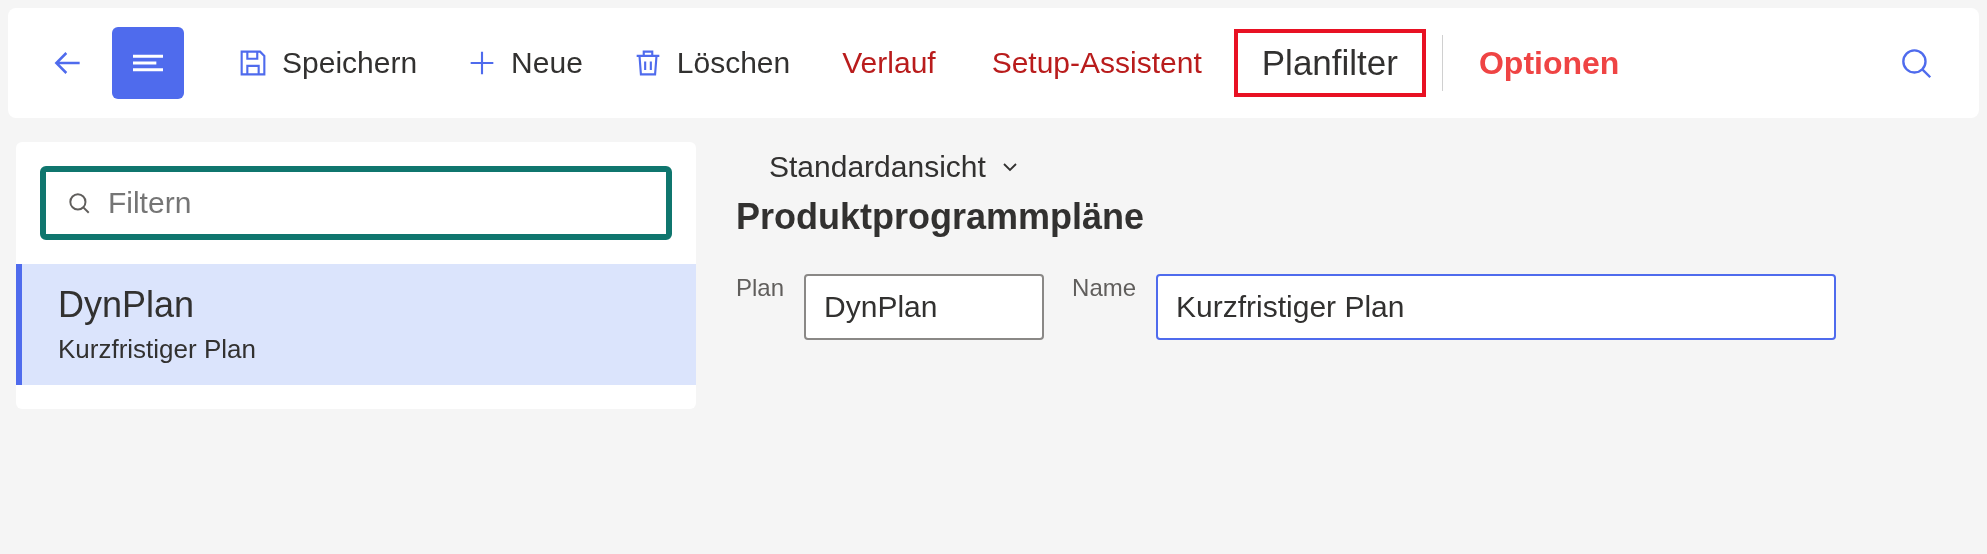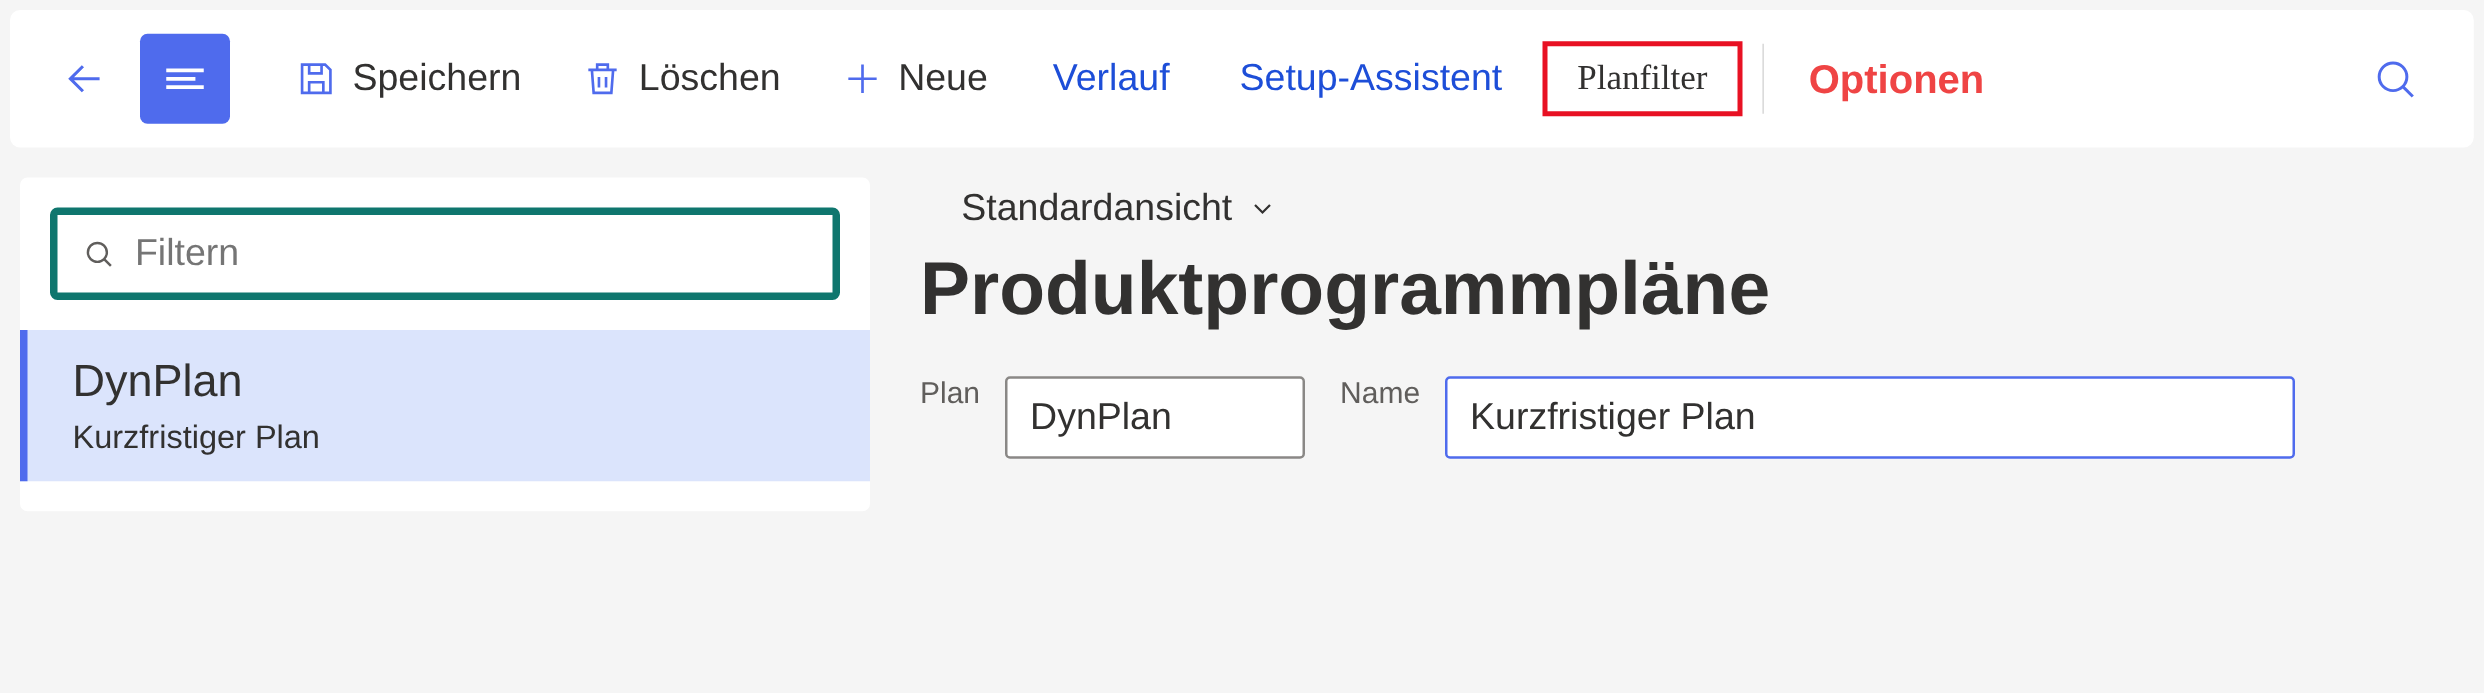--- a/index.html
+++ b/index.html
@@ -40,30 +40,29 @@
       cursor: pointer;
       font-size: 30px;
       color: #323130;
       border-radius: 4px;
       text-align: center;
     }
     .toolbar-btn .icon { color: #4f6bed; }
     .toolbar-text-btn {
       padding: 12px 24px;
       font-size: 30px;
-      color: #1d4ed8;
+      color: #b91c1c;
       cursor: pointer;
     }
     .highlighted-btn {
       border: 4px solid #e81123;
       padding: 10px 24px;
-      font-size: 28px;
-      color: #323130;
-      cursor: pointer;
-      font-family: Liberation Serif, serif;
+      font-size: 35px;
+      color: #323130;
+      cursor: pointer;
     }
     .divider {
       width: 1px;
       height: 56px;
       background: #d0d0d0;
       margin: 0 8px;
     }
     .options-label {
       font-size: 32px;
       font-weight: 600;
@@ -126,21 +125,21 @@
       display: flex;
       align-items: center;
       gap: 12px;
       font-size: 30px;
       color: #323130;
       margin-bottom: 12px;
       cursor: pointer;
       margin-left: 33px;
     }
     .page-title {
-      font-size: 60px;
+      font-size: 36px;
       font-weight: 600;
       color: #323130;
       margin-bottom: 36px;
     }
     .form-row {
       display: flex;
       gap: 28px;
     }
     .form-field {
       display: flex;
@@ -186,32 +185,32 @@
       <svg width="34" height="34" viewBox="0 0 24 24" fill="none" stroke="#4f6bed" stroke-width="1.5">
           <path d="M4 4h13l3 3v13H4V4z"></path>
           <path d="M8 4v5h7V4M8 20v-6h8v6"></path>
         </svg>
     </span>
     <span>Speichern</span>
   </div>
   <div class="toolbar-btn">
     <span class="icon">
       <svg width="34" height="34" viewBox="0 0 24 24" fill="none" stroke="#4f6bed" stroke-width="1.5">
-          <path d="M4 7h16M9 7V4h6v3M6 7l1 13h10l1-13M10 11v6M14 11v6"></path>
+          <path d="M12 4v16M4 12h16"></path>
         </svg>
     </span>
-    <span>Löschen</span>
+    <span>Neue</span>
   </div>
   <div class="toolbar-btn">
     <span class="icon">
       <svg width="34" height="34" viewBox="0 0 24 24" fill="none" stroke="#4f6bed" stroke-width="1.5">
-          <path d="M12 4v16M4 12h16"></path>
+          <path d="M4 7h16M9 7V4h6v3M6 7l1 13h10l1-13M10 11v6M14 11v6"></path>
         </svg>
     </span>
-    <span>Neue</span>
+    <span>Löschen</span>
   </div>
   <div class="toolbar-text-btn">Verlauf</div>
   <div class="toolbar-text-btn">Setup-Assistent</div>
   <div class="highlighted-btn">Planfilter</div>
   <div class="divider"></div>
   <div class="options-label">Optionen</div>
   <div class="search-icon-right">
     <svg width="38" height="38" viewBox="0 0 24 24" fill="none" stroke="#4f6bed" stroke-width="1.5">
         <circle cx="11" cy="11" r="7"></circle>
         <path d="M21 21l-5-5"></path>

